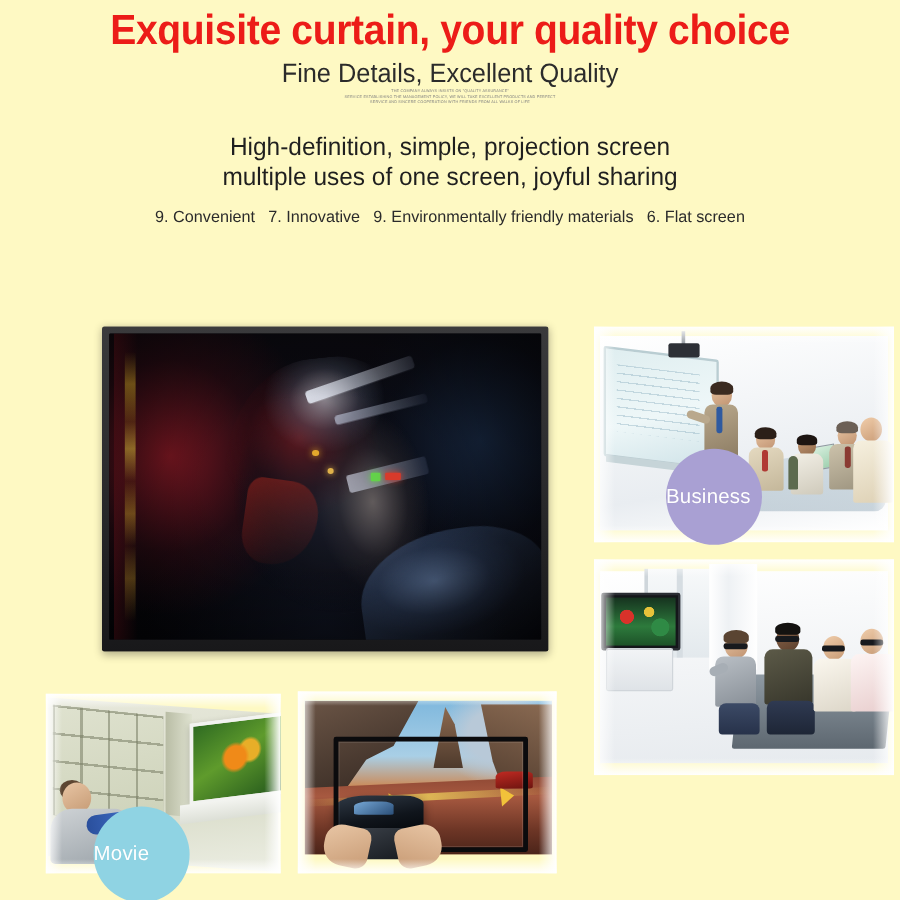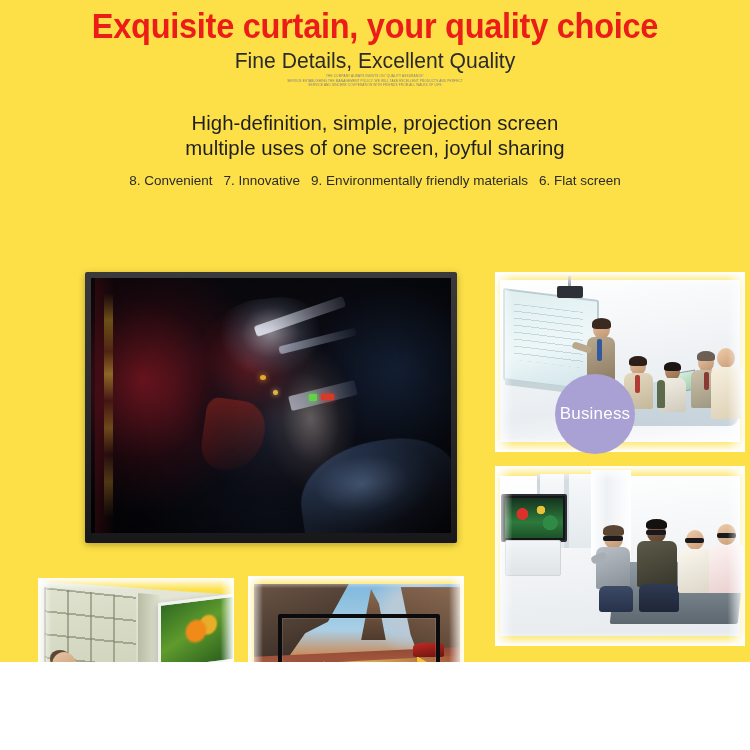--- a/index.html
+++ b/index.html
@@ -3,21 +3,21 @@
 <meta charset="utf-8">
 <style>
   html,body{margin:0;padding:0;}
   body{
     width:750px;height:750px;
     background:#ffffff;
     font-family:"Liberation Sans", sans-serif;
     overflow:hidden;
     position:relative;
   }
-  .page{position:relative;width:750px;height:662px;overflow:hidden;background:#fde047;}
+  .page{position:relative;width:750px;height:750px;overflow:hidden;background:#fef9c3;}
 
   
   .title{
     position:absolute;left:0;top:6px;width:750px;
     text-align:center;
     font-family:"Liberation Sans", sans-serif;
     font-weight:bold;
     font-size:35px;
     line-height:40px;
     letter-spacing:-0.3px;
@@ -127,21 +127,21 @@
     border-radius:20% 40% 60% 35%;transform:rotate(8deg);filter:blur(0.5px);}
   .scn-vig{position:absolute;inset:0;
     background:radial-gradient(ellipse 78% 78% at 50% 48%, rgba(0,0,0,0) 35%, rgba(0,0,0,0.62) 100%);}
 
   
   .panel{position:absolute;overflow:hidden;}
   .photo{position:absolute;inset:0;overflow:hidden;}
 
   .circle{
     position:absolute;border-radius:50%;
-    display:flex;align-items:center;justify-content:center;
+    display:flex;align-items:center;
     color:#ffffff;font-size:17px;letter-spacing:0.2px;
     text-shadow:0 0 1px rgba(0,0,0,.06);
   }
 
   
   #p-business{left:495px;top:272px;width:250px;height:180px;}
   .biz-wall{position:absolute;left:5px;top:8px;width:240px;height:162px;
     background:linear-gradient(170deg,#ffffff 0%,#f4f6f8 35%,#e9edf1 70%,#ffffff 100%);}
   .biz-board{position:absolute;left:8px;top:22px;width:92px;height:88px;
     background:linear-gradient(160deg,#dfeef0,#eef7f8 55%,#cfe3e8);
@@ -268,21 +268,21 @@
     <div>SERVICE ESTABLISHING THE MANAGEMENT POLICY, WE WILL TAKE EXCELLENT PRODUCTS AND PERFECT</div>
     <div>SERVICE AND SINCERE COOPERATION WITH FRIENDS FROM ALL WALKS OF LIFE</div>
   </div>
 
   <div class="desc">
     <div>High-definition, simple, projection screen</div>
     <div>multiple uses of one screen, joyful sharing</div>
   </div>
 
   <div class="features">
-    <span>8. Convenient</span><span class="feat-gap"></span><span>7. Innovative</span><span class="feat-gap"></span><span>9. Environmentally friendly materials</span><span class="feat-gap"></span><span>6. Flat screen</span>
+    <span>9. Convenient</span><span class="feat-gap"></span><span>7. Innovative</span><span class="feat-gap"></span><span>9. Environmentally friendly materials</span><span class="feat-gap"></span><span>6. Flat screen</span>
   </div>
 
   <div class="tv">
     <div class="tv-screen">
       <div class="scn-bg"></div>
       <div class="scn-strip2"></div>
       <div class="scn-strip"></div>
       <div class="scn-head"></div>
       <div class="scn-jaw"></div>
       <div class="scn-hl1"></div>

